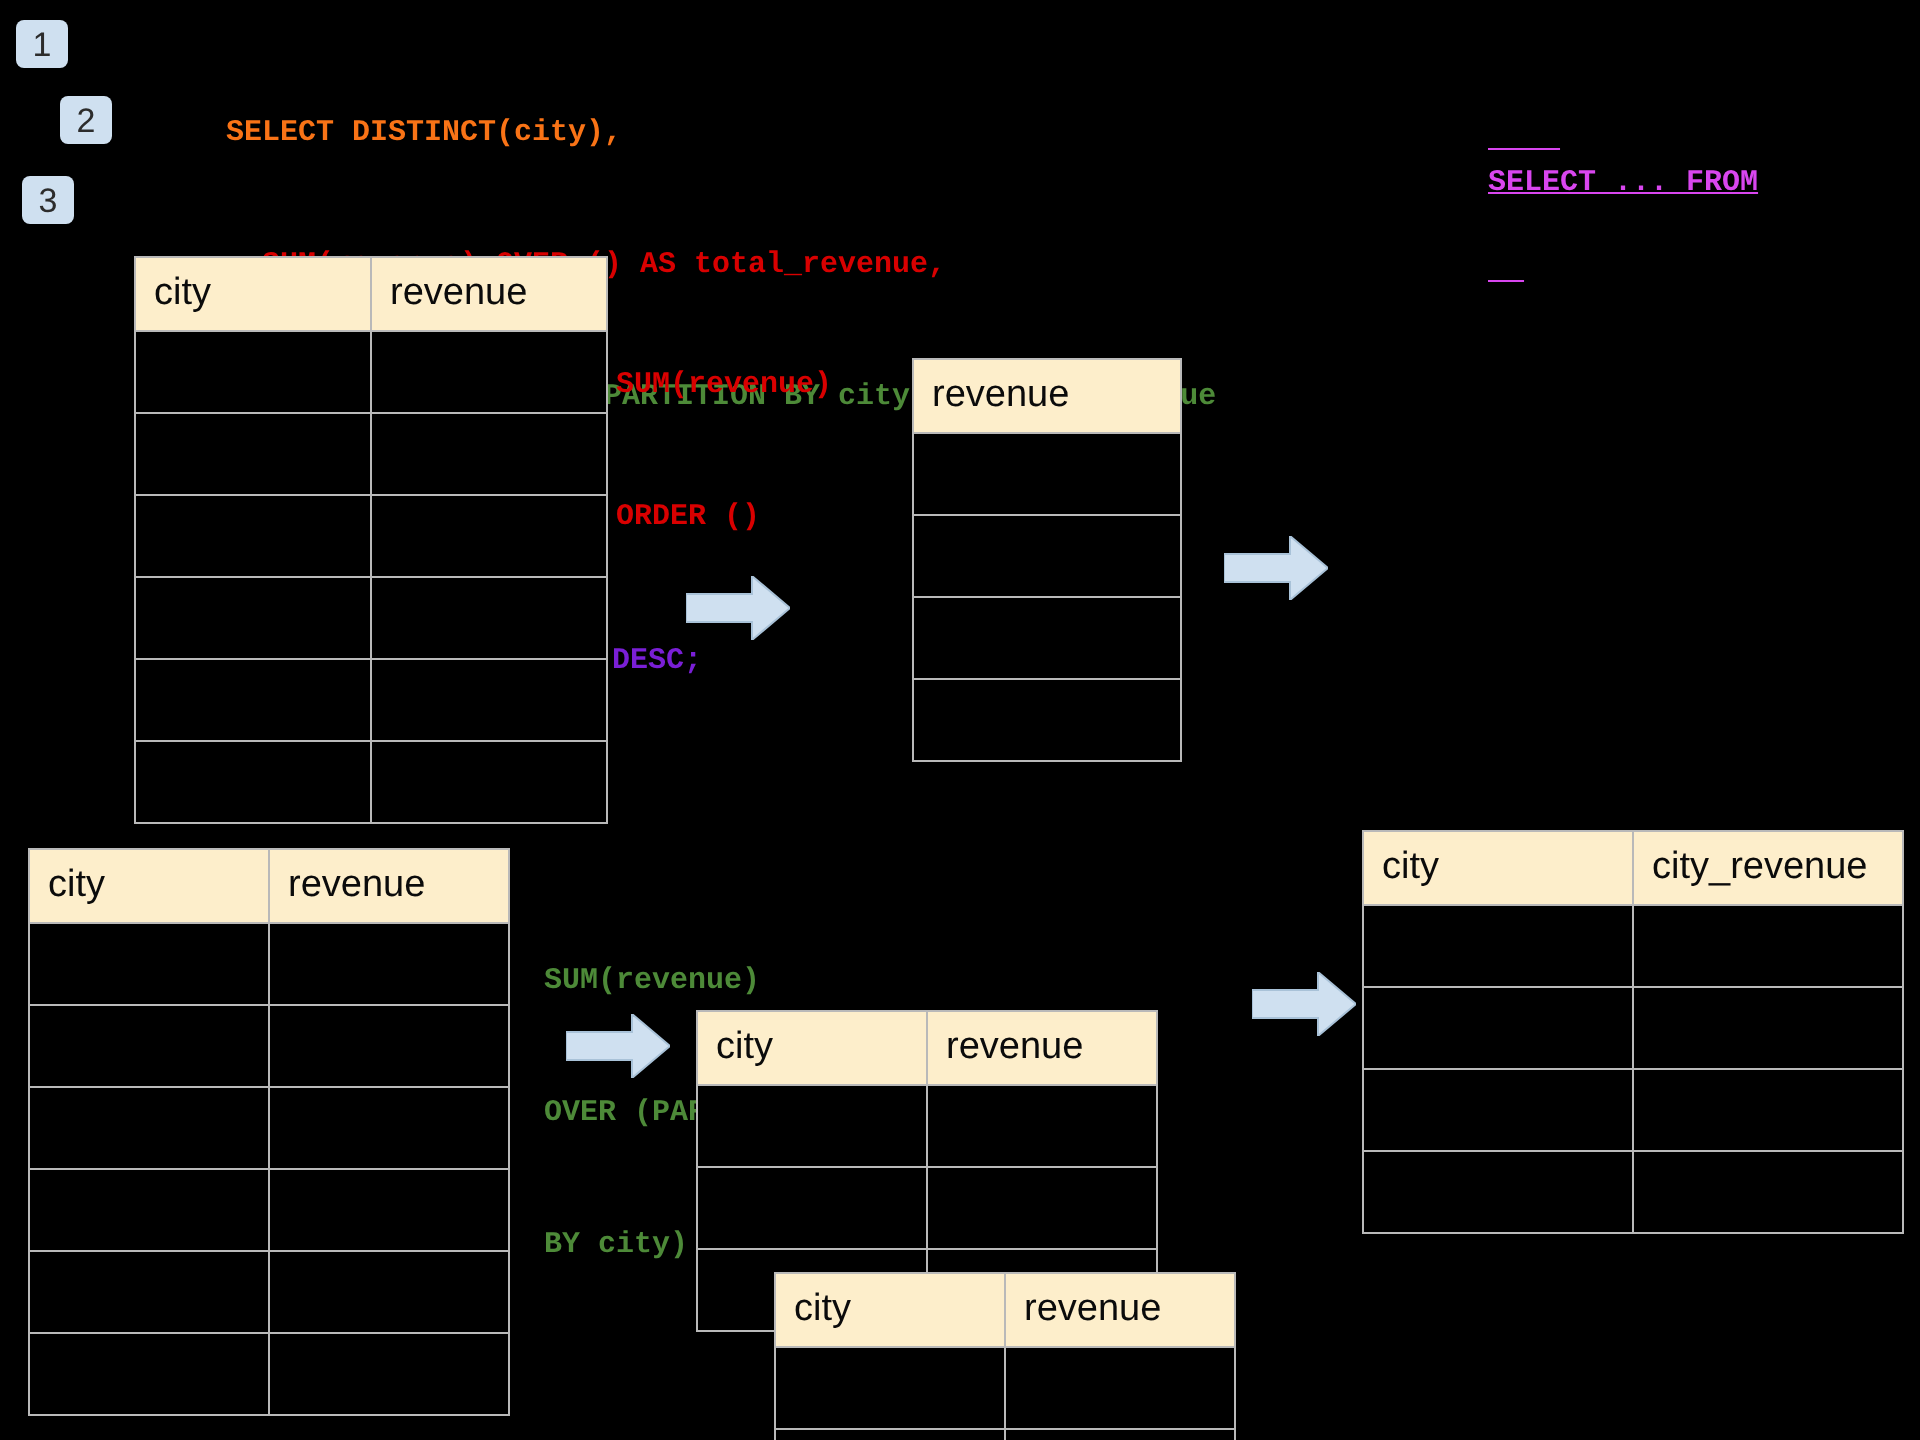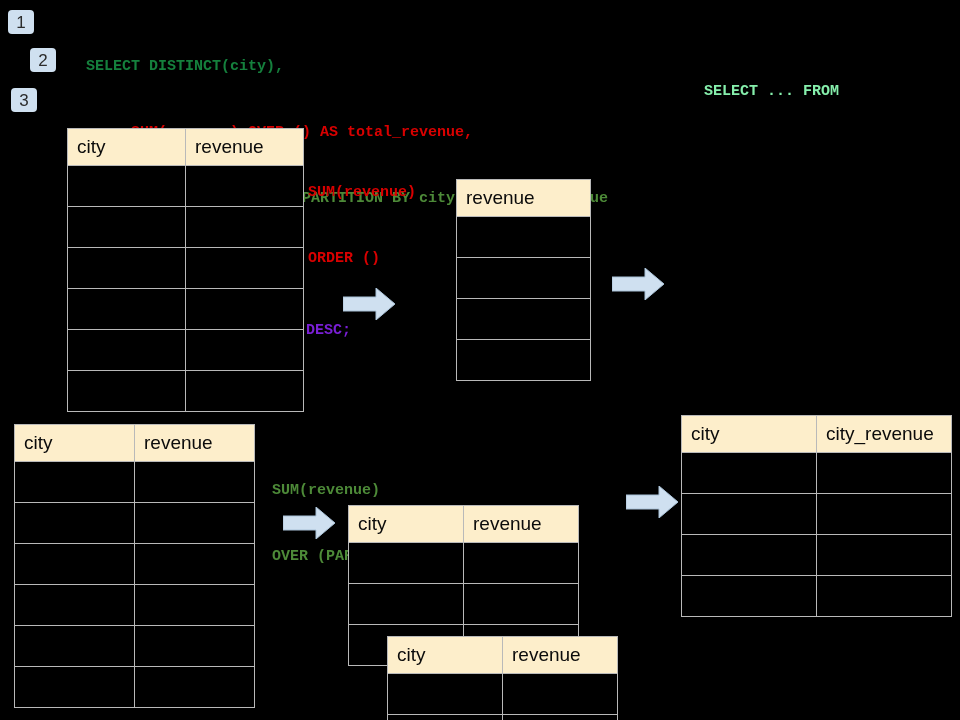--- a/index.html
+++ b/index.html
@@ -93,39 +93,40 @@
     <span>1</span>
   </div>
   <div class="badge" style="left:30px; top:48px;">
     <span>2</span>
   </div>
   <div class="badge" style="left:11px; top:88px;">
     <span>3</span>
   </div>
 
   <div class="sql-block" style="left:86px; top:12px;">
-    <div class="sql-line" style="color:#15803d; padding-left:0px;">SELECT DISTINCT(city),</div>
+    <div class="sql-line" style="color:#f97316; padding-left:0px;margin-left:27px;">SELECT DISTINCT(city),</div>
     <div class="sql-line" style="color:#d90000; padding-left:45px;">SUM(revenue) OVER () AS total_revenue,</div>
     <div class="sql-line" style="color:#4d8a38; padding-left:45px;">SUM(revenue) OVER (PARTITION BY city) as city_revenue</div>
     <div class="sql-line" style="color:#7a1fd6; padding-left:22px;">FROM rides</div>
     <div class="sql-line" style="color:#7a1fd6; padding-left:22px;">ORDER by city_revenue DESC;</div>
   </div>
 
-  <div class="annot" style="left:704px; top:37px; color:#86efac;">
+  <div class="annot" style="left:744px; top:37px; color:#d946ef;text-decoration:underline;">
     <div>SELECT ... FROM</div>
   </div>
 
   <div class="annot" style="left:308px; top:138px; color:#d90000;">
     <div>SUM(revenue)</div>
     <div>ORDER ()</div>
   </div>
 
   <div class="annot" style="left:272px; top:436px; color:#4d8a38;">
     <div>SUM(revenue)</div>
     <div>OVER (PARTITION</div>
+    <div>BY city)</div>
   </div>
 
   <table class="tbl" style="left:67px; top:128px; width:236px;">
     <colgroup>
         <col style="width:118px">
         <col style="width:118px">
       </colgroup>
     <thead>
       <tr>
         <th>city</th>

